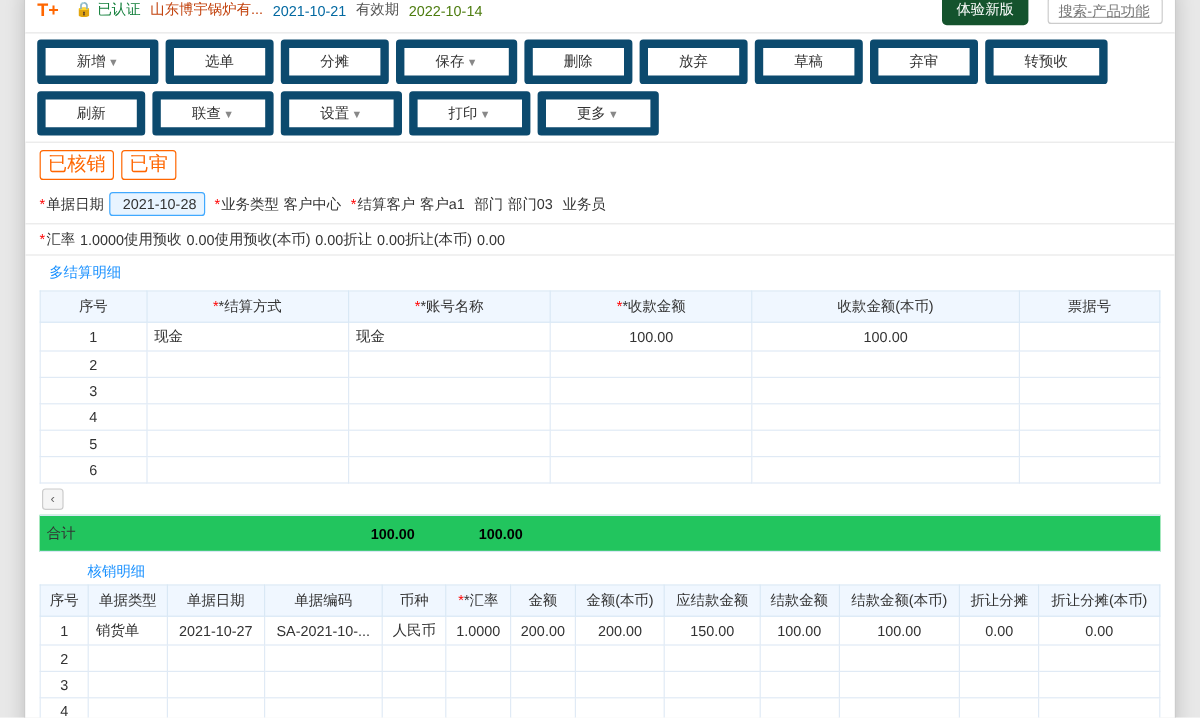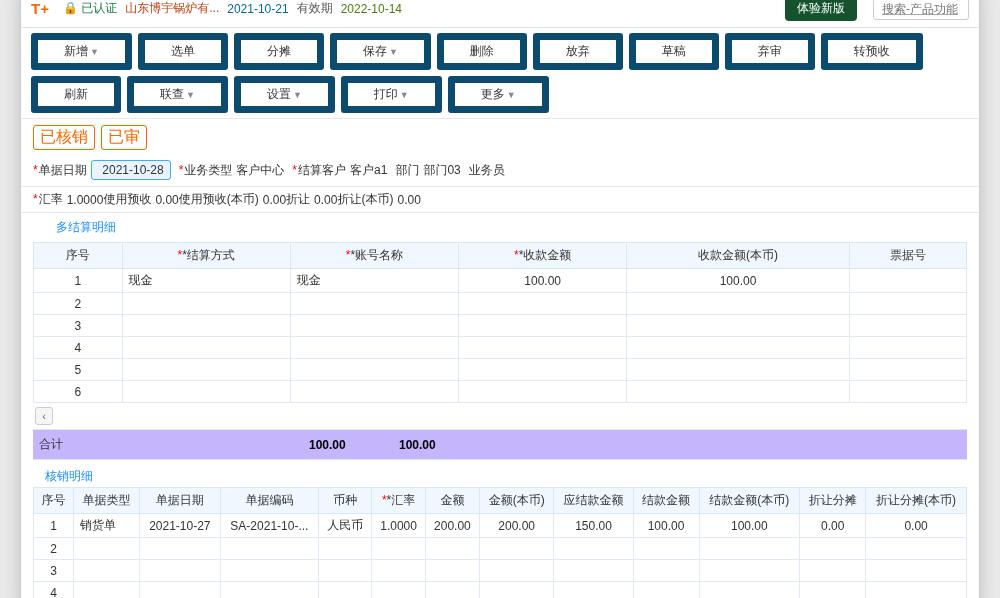--- a/index.html
+++ b/index.html
@@ -28,21 +28,21 @@
     .form-value { color: #333; font-size: 12px; }
     .form-input { border: 1px solid #40a9ff; border-radius: 3px; padding: 2px 6px; font-size: 12px; background: #e8f4ff; color: #333; min-width: 80px; text-align: right; }
     .section-link { color: #1890ff; font-size: 12px; padding: 4px 12px; cursor: pointer; }
     .table-section { padding: 0 12px 4px 12px; }
     .data-table { width: 100%; border-collapse: collapse; font-size: 12px; }
     .data-table th { background: #f0f7ff; border: 1px solid #d9e8f5; padding: 4px 6px; text-align: center; color: #333; font-weight: normal; }
     .data-table td { border: 1px solid #e0eaf5; padding: 3px 6px; text-align: center; color: #333; min-height: 22px; height: 22px; }
     .data-table td.text-left { text-align: left; }
     .data-table td.highlighted { background: #fffbe6; }
     .data-table tr:nth-child(1) td { background: #fff; }
-    .sum-row { display: flex; align-items: center; gap: 0; padding: 3px 0; border-top: 1px solid #d9e8f5; border-bottom: 1px solid #d9e8f5; background: #c4b5fd; }
+    .sum-row { display: flex; align-items: center; gap: 0; padding: 3px 0; border-top: 1px solid #d9e8f5; border-bottom: 1px solid #d9e8f5; background: #22c55e; }
     .collapse-btn { display: inline-flex; align-items: center; justify-content: center; width: 18px; height: 18px; border: 1px solid #ccc; border-radius: 3px; cursor: pointer; color: #666; font-size: 11px; margin-left: 2px; background: #f5f5f5; }
     .bottom-table-wrap { padding: 0 12px 4px 12px; }
     .bottom-table { width: 100%; border-collapse: collapse; font-size: 12px; }
     .bottom-table th { background: #f0f7ff; border: 1px solid #d9e8f5; padding: 4px 6px; text-align: center; color: #333; font-weight: normal; }
     .bottom-table td { border: 1px solid #e0eaf5; padding: 3px 6px; text-align: center; color: #333; height: 22px; }
     .bottom-table td.text-left { text-align: left; }
     .required-star { color: red; }
     .empty-row td { background: #fff; }
     .form-row2 { padding: 4px 12px 4px 12px; display: flex; align-items: center; border-bottom: 1px solid #e8e8e8; }
   </style>
@@ -158,21 +158,21 @@
     <div class="form-field">
       <span class="form-label">折让</span>
       <span class="form-value">0.00</span>
     </div>
     <div class="form-field">
       <span class="form-label">折让(本币)</span>
       <span class="form-value">0.00</span>
     </div>
   </div>
 
-  <div style="display:flex;align-items:center;padding:2px 23px;">
+  <div style="display:flex;align-items:center;padding:2px 8px;">
     <span class="section-link">多结算明细</span>
   </div>
 
   <div class="table-section">
     <table class="data-table">
       <thead>
         <tr>
           <th>序号</th>
           <th><span class="required-star">*</span><span>*结算方式</span></th>
           <th><span class="required-star">*</span><span>*账号名称</span></th>
@@ -239,21 +239,21 @@
 
     <div class="sum-row">
       <span style="min-width:120px;padding:3px 6px;color:#333;">合计</span>
       <span style="min-width:60px;"></span>
       <span style="min-width:80px;"></span>
       <span style="min-width:90px;padding:3px 16px;font-weight:bold;">100.00</span>
       <span style="min-width:90px;padding:3px 16px;font-weight:bold;">100.00</span>
     </div>
   </div>
 
-  <div style="padding:4px 12px 2px 12px;">
+  <div style="padding:4px 12px 2px 12px;margin-left:28px;">
     <span class="section-link">核销明细</span>
   </div>
 
   <div class="bottom-table-wrap">
     <table class="bottom-table">
       <thead>
         <tr>
           <th>序号</th>
           <th>单据类型</th>
           <th>单据日期</th>

